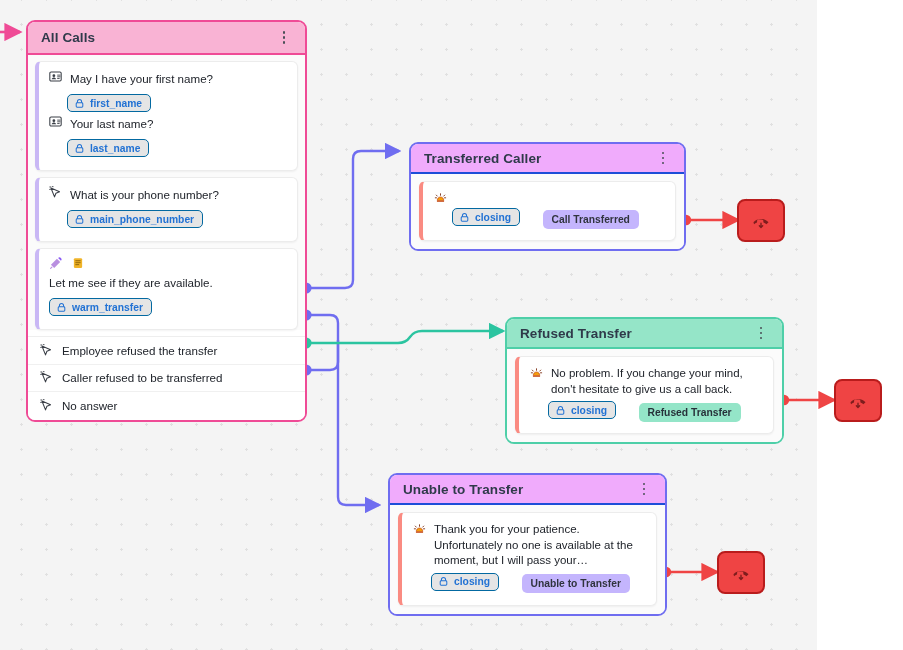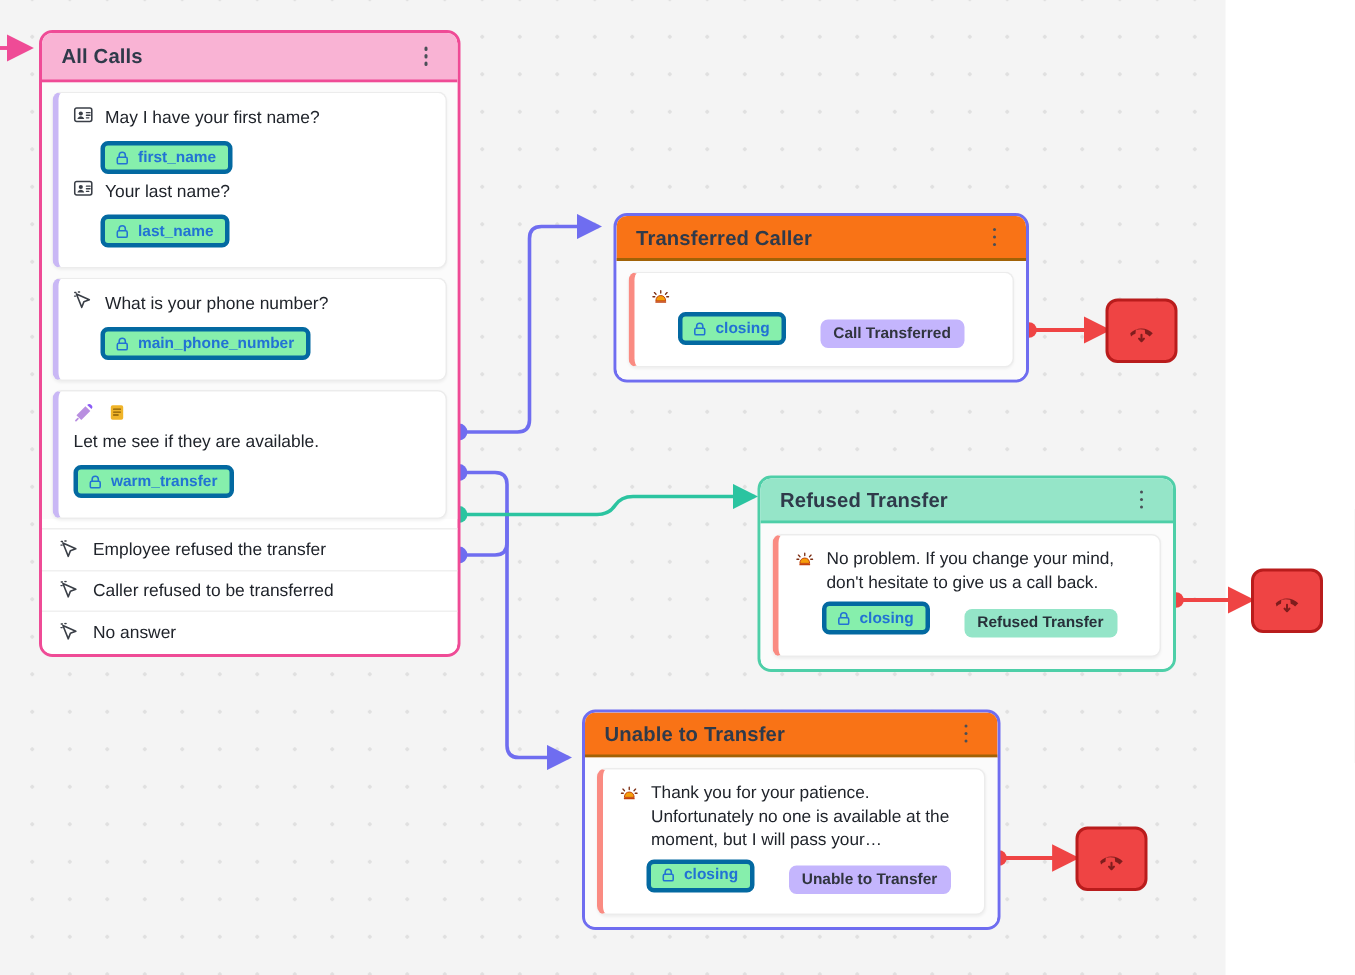--- a/index.html
+++ b/index.html
@@ -99,23 +99,23 @@
   .line-text {
     font-size: 11.6px;
     color: #20242b;
     line-height: 15px;
     padding-top: 1px;
   }
   .pill {
     display: inline-flex;
     align-items: center;
     gap: 5px;
-    border: 3px solid #0369a1;
+    border: 1px solid #0369a1;
     border-radius: 5px;
-    background: #86efac;
+    background: #e5e5e5;
     color: #2272d4;
     font-size: 10.3px;
     font-weight: 700;
     padding: 2.5px 8px 2.5px 6px;
     margin: 4px 0 3px 18px;
   }
 
   .outcomes {
     background: #fff;
     border-top: 1px solid #eee;
@@ -132,22 +132,22 @@
   }
   .outcome:last-child { border-bottom: none; }
 
   
   .node-purple {
     border: 2px solid #6f6df0;
     background: #fff;
     border-radius: 9px;
   }
   .node-purple .node-header {
-    background: #f97316;
-    border-bottom: 2px solid #a16207;
+    background: #f0abfc;
+    border-bottom: 2px solid #1d4ed8;
   }
   .node-green {
     border: 2px solid #4ecfa8;
     background: #fff;
     border-radius: 9px;
   }
   .node-green .node-header {
     background: #95e5c8;
     border-bottom: 2px solid #4ecfa8;
   }

